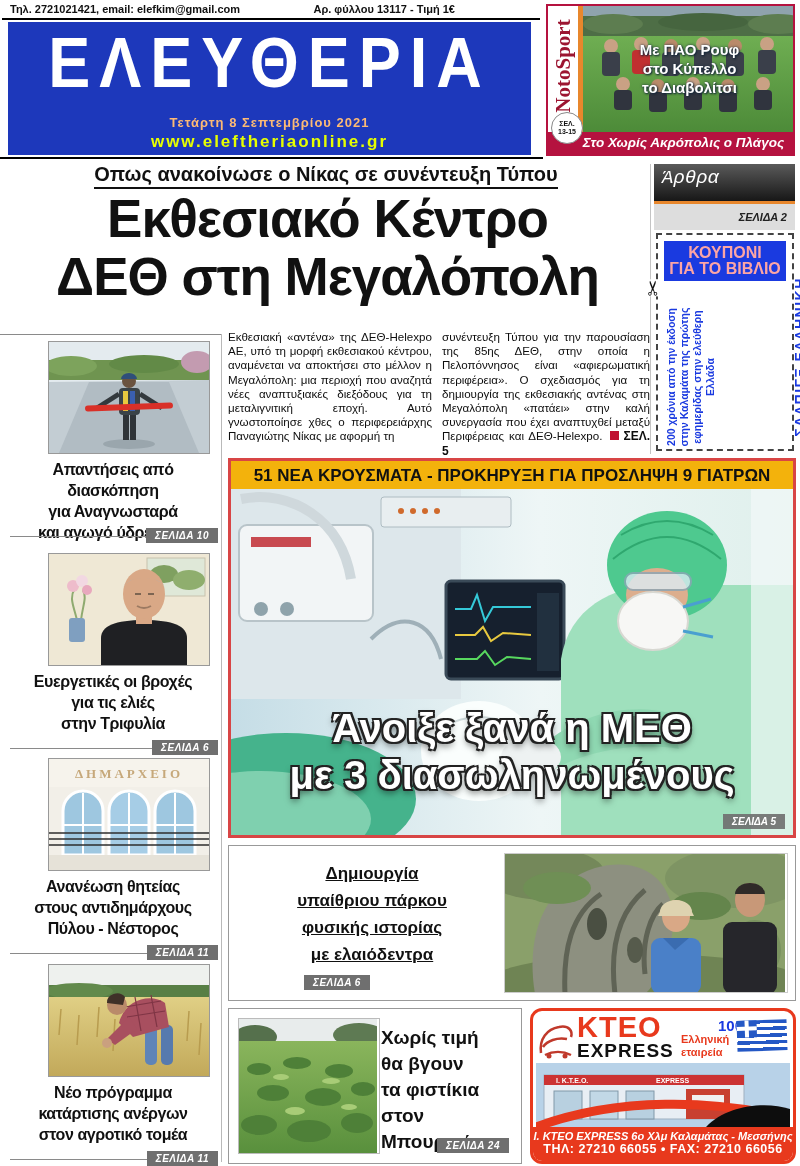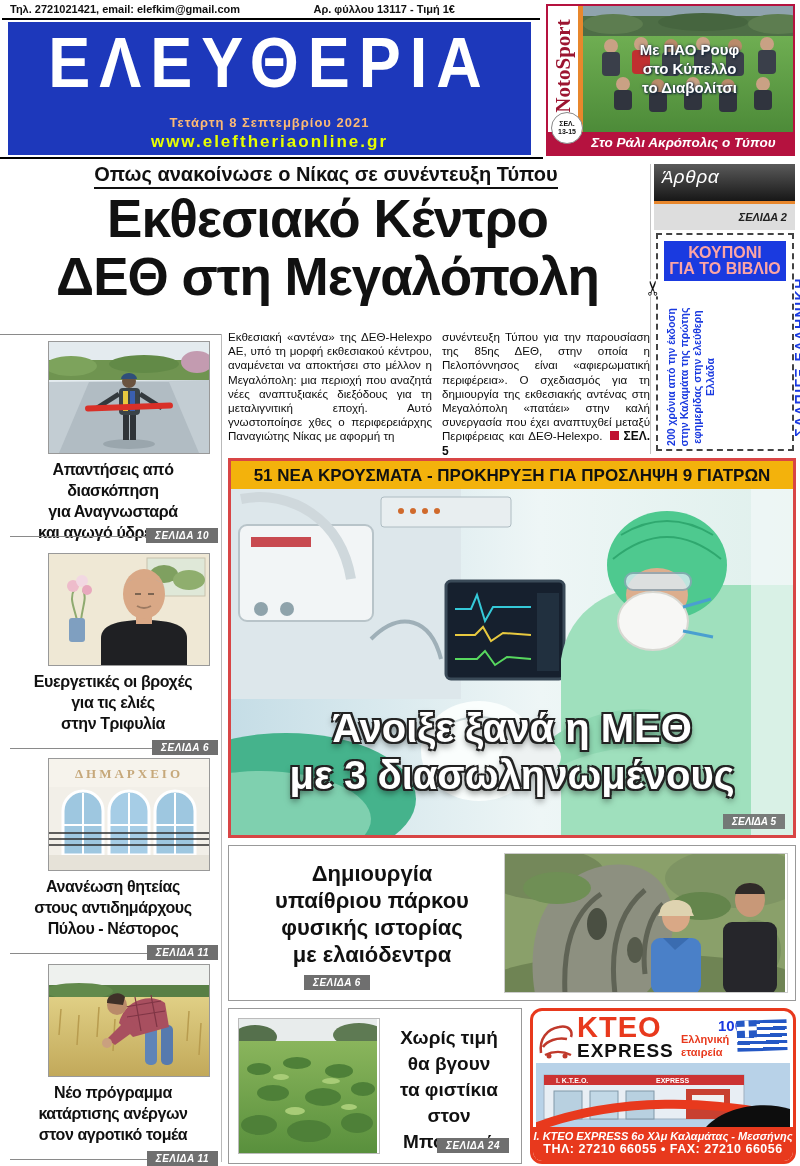--- a/index.html
+++ b/index.html
@@ -87,28 +87,28 @@
   .covid-photo{position:absolute;left:0;right:0;top:28px;bottom:0;overflow:hidden;}
   .covid-hl{position:absolute;left:0;right:0;bottom:36px;text-align:center;color:#fff;font-weight:900;
         font-size:40px;line-height:47px;z-index:2;
         text-shadow:2px 2px 0 #222,-2px 2px 0 #222,2px -2px 0 #222,-2px -2px 0 #222,0 4px 7px rgba(0,0,0,.6);}
   .covid-badge{position:absolute;right:8px;bottom:6px;z-index:3;background:rgba(110,110,110,.9);color:#fff;
         font-size:10px;font-weight:bold;font-style:italic;padding:2px 9px;}
 
   
   .olive{left:228px;top:845px;width:568px;height:156px;border:1px solid #999;box-sizing:border-box;background:#fff;}
   .olive-title{position:absolute;left:8px;top:14px;width:270px;text-align:center;font-weight:bold;
-        font-size:22px;line-height:27px;}
+        font-size:17px;line-height:27px;text-decoration:underline;}
   .olive-badge{position:absolute;left:75px;bottom:10px;}
   .olive-photo{position:absolute;right:7px;top:7px;bottom:7px;width:282px;overflow:hidden;border:1px solid #ccc;}
 
   
   .peanut{left:228px;top:1008px;width:294px;height:156px;border:1px solid #999;box-sizing:border-box;background:#fff;}
   .peanut-photo{position:absolute;left:9px;top:9px;bottom:9px;width:140px;overflow:hidden;border:1px solid #bbb;}
-  .peanut-title{position:absolute;left:152px;right:4px;top:16px;text-align:center;font-weight:bold;
+  .peanut-title{position:absolute;left:152px;right:4px;top:16px;text-align:left;font-weight:bold;
         font-size:19px;line-height:26px;}
   .peanut-badge{position:absolute;right:12px;bottom:10px;}
 
   
   .kteo{left:530px;top:1008px;width:266px;height:156px;border:3px solid #e8391d;border-radius:12px;
         box-sizing:border-box;background:#fff;overflow:hidden;}
   .kteo-brand1{position:absolute;left:44px;top:0px;color:#e8391d;font-size:29px;font-weight:900;letter-spacing:1px;}
   .kteo-brand2{position:absolute;left:44px;top:29px;color:#111;font-size:19px;font-weight:800;letter-spacing:1px;}
   .kteo-pct{position:absolute;left:152px;top:6px;color:#1a3ae0;font-size:15px;font-weight:900;margin-left:33px;}
   .kteo-nat{position:absolute;left:148px;color:#e8391d;font-size:11px;font-weight:bold;}
@@ -191,21 +191,21 @@
       <div>το Διαβολίτσι</div>
     </div>
     <div class="ns-strip">
       <span>NotoSport</span>
     </div>
     <div class="ns-orange"></div>
     <div class="ns-badge">
       <b>ΣΕΛ.</b>
         <b>13-15</b>
     </div>
-    <div class="ns-strip-bottom">Στο Ράλι Ακρόπολις ο Τύπου</div>
+    <div class="ns-strip-bottom">Στο Χωρίς Ακρόπολις ο Πλάγος</div>
   </div>
 
   <div class="abs kicker">
     <span>Οπως ανακοίνωσε ο Νίκας σε συνέντευξη Τύπου</span>
   </div>
   <div class="abs headline">
     <div>Εκθεσιακό Κέντρο</div>
     <div>ΔΕΘ στη Μεγαλόπολη</div>
   </div>
 

